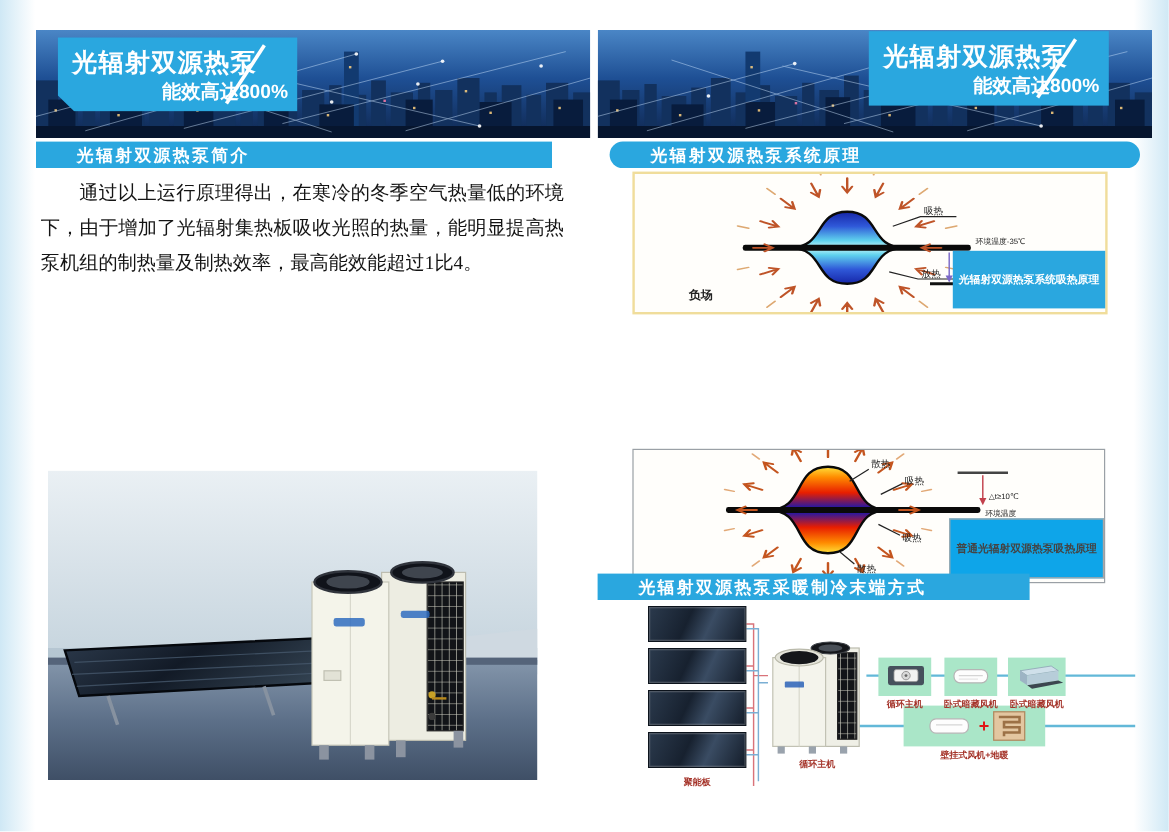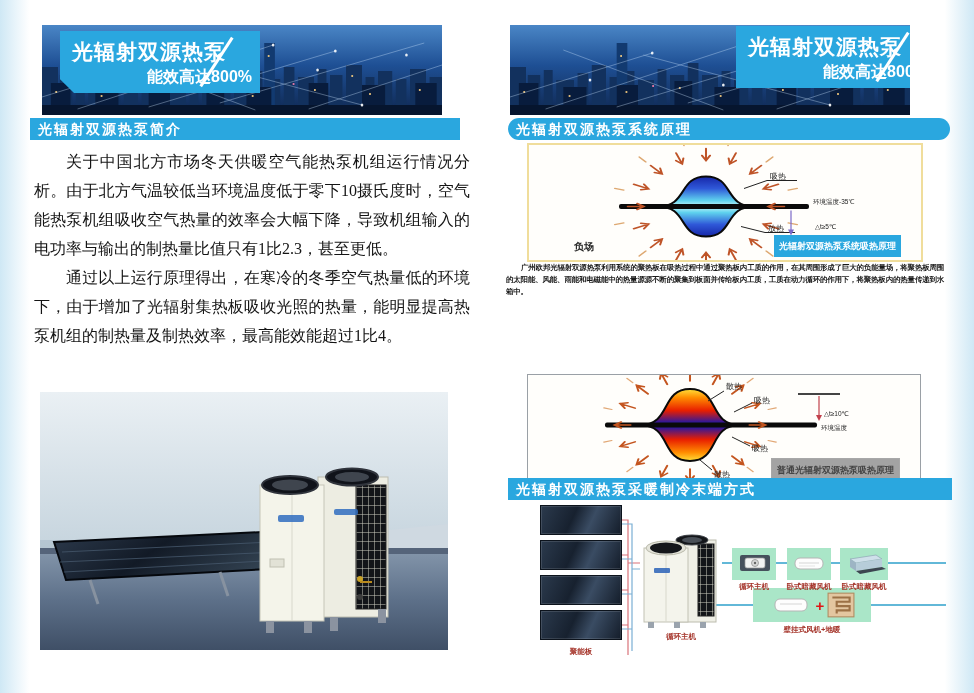--- a/index.html
+++ b/index.html
@@ -4,54 +4,54 @@
 <style>
   html,body{margin:0;padding:0;background:#ffffff;}
   .sheet{position:relative;width:974px;height:693px;overflow:hidden;
     background:linear-gradient(90deg,#cfe8f5 0%,#ffffff 3%,#ffffff 97%,#cfe8f5 100%);
     font-family:"Liberation Sans",sans-serif;}
   .pg{position:absolute;top:25px;height:645px;}
   #pgL{left:30px;width:450px;}
   #pgR{left:498px;width:452px;}
 
   
-  .hdr{position:absolute;top:0;left:12px;width:400px;height:90px;overflow:hidden;}
+  .hdr{position:absolute;top:0;left:0;width:462px;height:90px;overflow:hidden;}
   .hdr svg{position:absolute;inset:0;width:100%;height:100%;}
   .badge{position:absolute;width:200px;height:62px;background:#2aa7df;color:#fff;}
   .badge.l{left:18px;top:6px;clip-path:polygon(0 0,100% 0,100% 100%,7% 100%,0 78%);}
   .badge.r{left:226px;top:1px;}
   .badge-title{position:absolute;left:12px;top:7px;font-size:21px;font-weight:bold;letter-spacing:1px;}
   .badge-slash{position:absolute;left:155px;top:2px;width:3px;height:58px;background:#fff;transform:rotate(33deg);}
   .badge-sub{position:absolute;right:8px;bottom:5px;font-size:16px;font-weight:bold;}
 
   
   .sec-bar{position:absolute;height:22px;background:#2aa7df;color:#fff;font-weight:bold;
-    font-size:14px;line-height:22px;padding-left:8px;letter-spacing:2px;box-sizing:border-box;}
+    font-size:14px;line-height:22px;padding-left:34px;letter-spacing:2px;box-sizing:border-box;}
   #pgL .sec-bar{left:0;top:93px;width:430px;}
   #pgR .sec-bar1{left:10px;top:93px;width:442px;border-radius:11px;}
-  #pgR .sec-bar2{left:10px;top:453px;width:444px;}
+  #pgR .sec-bar2{left:0;top:453px;width:360px;}
 
   
   .intro{position:absolute;left:4px;top:122px;width:436px;
     font-family:"Liberation Serif","DejaVu Serif",serif;font-size:16px;line-height:29px;
     color:#141414;text-align:justify;}
   .intro p{margin:0;text-indent:2em;}
 
   
   .photo{position:absolute;left:10px;top:367px;width:408px;height:258px;overflow:hidden;}
   .photo svg{width:100%;height:100%;display:block;}
 
   
   .diag{position:absolute;background:#fffefb;}
   .diag svg{display:block;width:100%;height:100%;}
   #diag1{left:29px;top:118px;width:392px;height:115px;border:2px solid #f0dd9b;}
   #diag2{left:29px;top:305px;width:392px;height:110px;border:1px solid #9aa0a6;margin-top:44px;}
-  .diag-cap{position:absolute;right:20px;bottom:3px;font-size:9px;line-height:14px;padding:4px 5px;font-weight:bold;}
+  .diag-cap{position:absolute;right:0;bottom:3px;font-size:9px;line-height:14px;padding:17px 5px;font-weight:bold;}
   .cap-blue{background:#2aa7df;color:#ffffff;}
-  .cap-gray{background:#a3a3a3;color:#444444;border:1px solid #a8a8a8;}
+  .cap-gray{background:#0ea5e9;color:#444444;border:1px solid #a8a8a8;}
   svg text{font-family:"Liberation Sans",sans-serif;fill:#222;}
 
   
   .smalltxt{position:absolute;left:8px;width:438px;
     font-family:"Liberation Serif","DejaVu Serif",serif;font-weight:bold;
     font-size:7.5px;line-height:12px;color:#1a1a1a;text-align:justify;letter-spacing:-0.3px;}
   #rp1{top:237px;}
   #rp2{top:426px;}
   .smalltxt p{margin:0;}
   .ind2{text-indent:2em;}
@@ -202,21 +202,20 @@
       <div class="badge l">
         <span class="badge-title">光辐射双源热泵</span>
         <span class="badge-slash"></span>
         <span class="badge-sub">能效高达800%</span>
       </div>
     </div>
 
     <div class="sec-bar">光辐射双源热泵简介</div>
 
     <div class="intro">
-      <p>关于中国北方市场冬天供暖空气能热泵机组运行情况分析。由于北方气温较低当环境温度低于零下10摄氏度时，空气能热泵机组吸收空气热量的效率会大幅下降，导致机组输入的电功率与输出的制热量比值只有1比2.3，甚至更低。</p>
       <p>通过以上运行原理得出，在寒冷的冬季空气热量低的环境下，由于增加了光辐射集热板吸收光照的热量，能明显提高热泵机组的制热量及制热效率，最高能效能超过1比4。</p>
     </div>
 
     <div class="photo">
       <svg viewBox="0 0 408 258" preserveAspectRatio="none">
         <rect width="408" height="170" fill="url(#photoSky)"></rect>
         <rect y="148" width="408" height="14" fill="#aebfcc" opacity="0.7"></rect>
         <polygon points="330,140 408,132 408,160 330,163" fill="#cfd9e1"></polygon>
         <rect y="158" width="408" height="100" fill="url(#roofG)"></rect>
         <rect y="156" width="408" height="6" fill="#55647a"></rect>
@@ -391,21 +390,20 @@
         <polygon points="259,83 262,89 265,83" fill="#7b68c8"></polygon>
         <line x1="246" y1="90" x2="280" y2="90" stroke="#111" stroke-width="2.5"></line>
         <text x="286" y="82" font-size="6.5">△t≥5℃</text>
         <text x="55" y="103" font-size="10" font-weight="bold" text-anchor="middle">负场</text>
         <text x="314" y="103" font-size="10" font-weight="bold" text-anchor="middle">负场</text>
       </svg>
       <div class="diag-cap cap-blue">光辐射双源热泵系统吸热原理</div>
     </div>
 
     <div class="smalltxt" id="rp1">
-      <p class="ind2">广州欧邦光辐射双源热泵利用系统的聚热板在吸热过程中通过聚热板内工质的作用，在其周围形成了巨大的负能量场，将聚热板周围的太阳能、风能、雨能和电磁能中的热量源源不断的聚集到板面并传给板内工质，工质在动力循环的作用下，将聚热板内的热量传递到水箱中。</p>
     </div>
 
     <div class="diag" id="diag2">
       <svg viewBox="0 0 392 108">
         <path d="M112,49 C144,49 132,13 162,13 C192,13 180,49 212,49 C180,49 192,85 162,85 C132,85 144,49 112,49 Z" fill="url(#lensFire)" stroke="#0a0a0a" stroke-width="2"></path>
         <rect x="77" y="46.5" width="212" height="5" rx="2" fill="#0a0a0a"></rect>
         <g transform="translate(162,49) scale(1.35,1)" stroke="#c4551f" stroke-width="1.5" fill="none" stroke-linecap="round">
           <path d="M0,-44 L0,-56 M-3,-51 L0,-56 L3,-51" transform="rotate(0)"></path>
           <path d="M0,-44 L0,-56 M-3,-51 L0,-56 L3,-51" transform="rotate(22.5)"></path>
           <path d="M0,-44 L0,-56 M-3,-51 L0,-56 L3,-51" transform="rotate(45)"></path>

